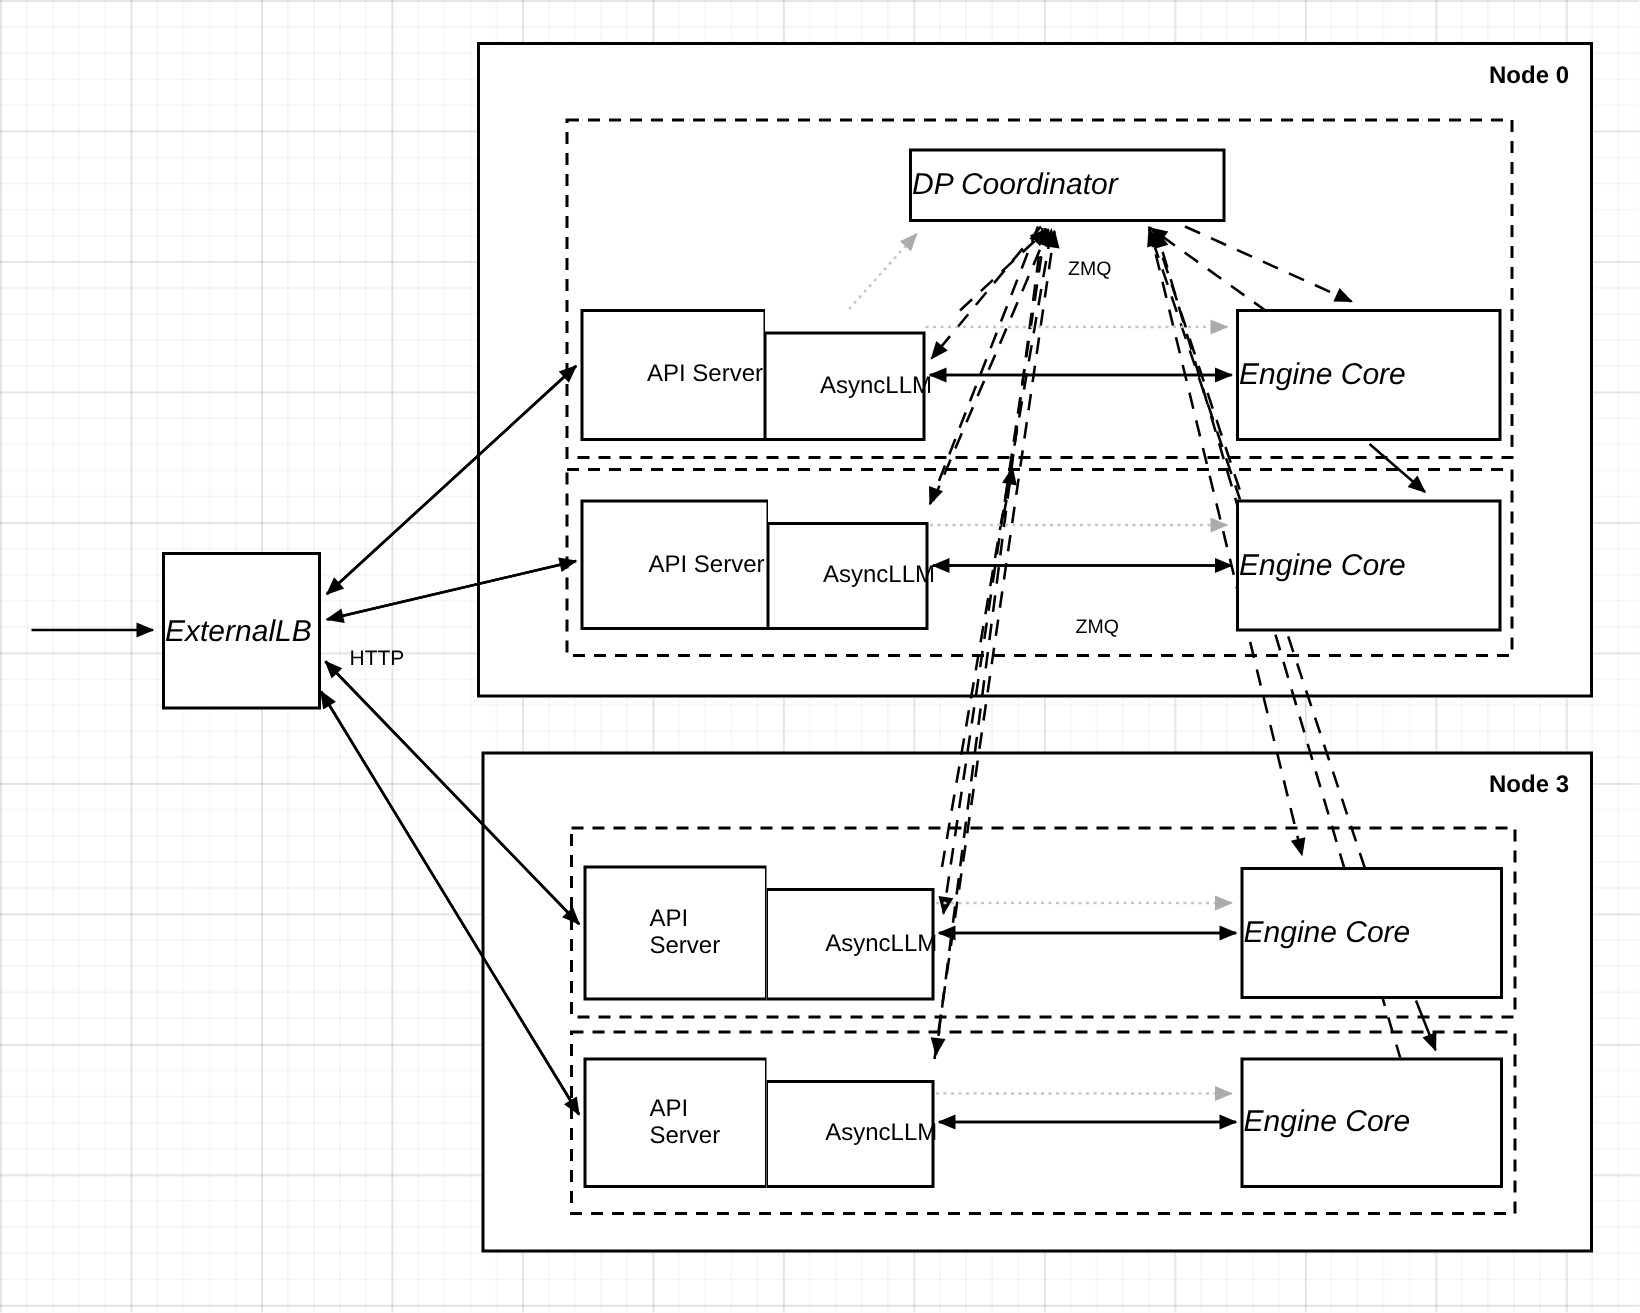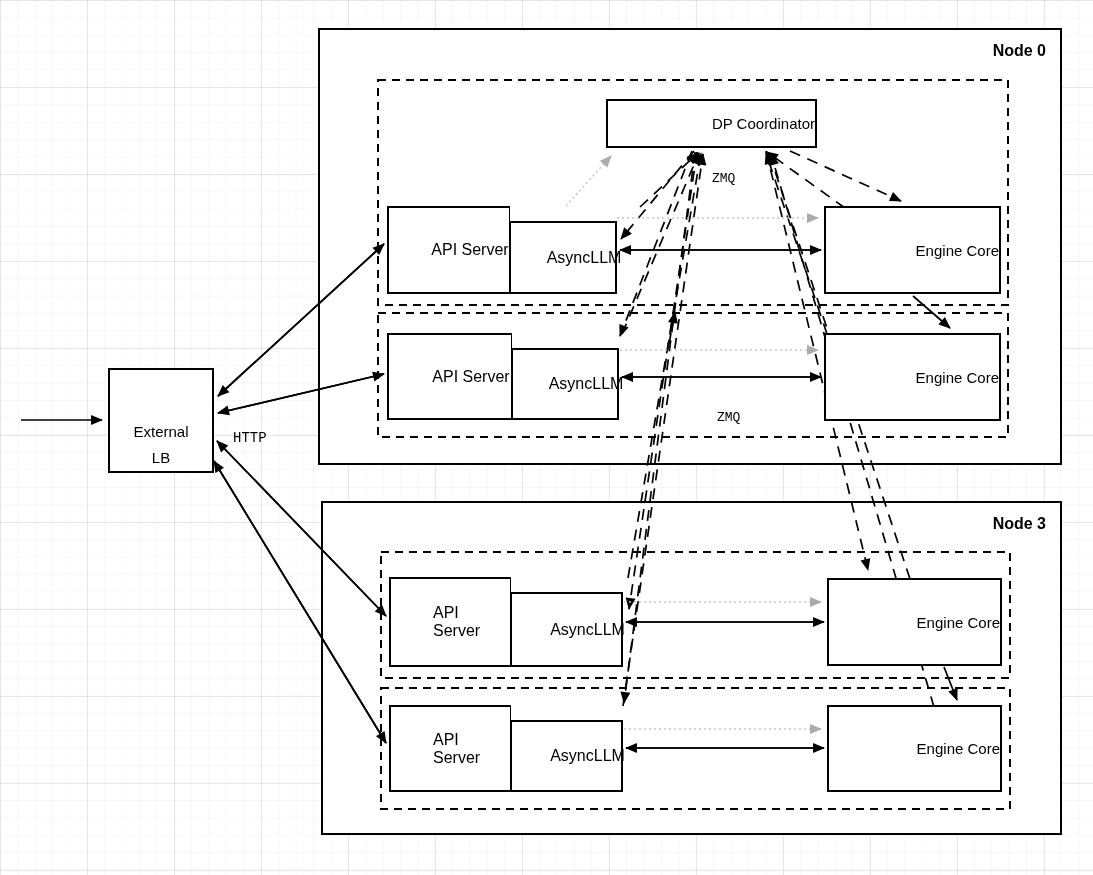--- a/index.html
+++ b/index.html
@@ -17,32 +17,32 @@
   }
   .nodebox{
     position:absolute;background:#ffffff;border:2px solid #000;box-sizing:border-box;
   }
   .nodelabel{
     position:absolute;top:12px;right:14px;font-size:16px;white-space:nowrap;font-weight:bold;
   }
   .edges{position:absolute;left:0;top:0;z-index:3;pointer-events:none;}
   .box{
     position:absolute;background:#ffffff;border:2px solid #000;box-sizing:border-box;
-    display:flex;align-items:center;justify-content:flex-end;
-    font-size:15px;z-index:4;text-align:center;
+    display:flex;align-items:center;justify-content:flex-start;
+    font-size:20px;z-index:4;text-align:center;font-style:italic;
   }
   .splitbox{position:absolute;display:flex;z-index:4;box-sizing:border-box;}
   .cell{
     background:#ffffff;border:2px solid #000;box-sizing:border-box;
     display:flex;align-items:center;justify-content:center;font-size:16px;padding-left:42px;
   }
   .cell.left{border-right-width:1px;}
   .cell.right{border-left-width:1px;margin-top:15px;}
   .lb-line{display:block;line-height:26px;}
-  .floatlabel{position:absolute;font-size:13px;z-index:5;white-space:nowrap;font-family:Liberation Mono, monospace;}
+  .floatlabel{position:absolute;font-size:13px;z-index:5;white-space:nowrap;}
   .ln{stroke:var(--c-line,#000);stroke-width:1.7;fill:none;}
   .dash{stroke-dasharray:11,8;}
   .dot{stroke:var(--c-dotted,#c6c6c6);stroke-width:1.6;fill:none;stroke-dasharray:2,3;}
   .grp{stroke:var(--c-line,#000);stroke-width:2;fill:none;stroke-dasharray:8,6;}
   .mk-b{fill:var(--c-line,#000);}
   .mk-g{fill:var(--c-dotarrow,#ababab);}
 </style>
 </head>
 <body>
 
@@ -127,21 +127,21 @@
     <line x1="910" y1="579" x2="769" y2="153" class="ln dash" marker-end="url(#ab)"></line>
     <line x1="934" y1="707" x2="771" y2="154" class="ln dash" marker-end="url(#ab)"></line>
 
     <line x1="617" y1="218" x2="818" y2="218" class="dot" marker-end="url(#ag)"></line>
     <line x1="620" y1="350" x2="818" y2="350" class="dot" marker-end="url(#ag)"></line>
     <line x1="624" y1="602" x2="821" y2="602" class="dot" marker-end="url(#ag)"></line>
     <line x1="624" y1="729" x2="821" y2="729" class="dot" marker-end="url(#ag)"></line>
     <line x1="566" y1="206" x2="611" y2="156" class="dot" marker-end="url(#ag)"></line>
   </svg>
 
-  <div class="box" style="left:108px;top:368px;width:106px;height:105px;flex-direction:column;">
+  <div class="box" style="left:108px;top:368px;width:106px;height:105px;">
     <span class="lb-line">External</span>
     <span class="lb-line">LB</span>
   </div>
 
   <div class="box" style="left:606px;top:99px;width:211px;height:49px;">
     <span>DP Coordinator</span>
   </div>
 
   <div class="splitbox" style="left:387px;top:206px;width:230px;height:88px;">
     <div class="cell left" style="width:123px;">

